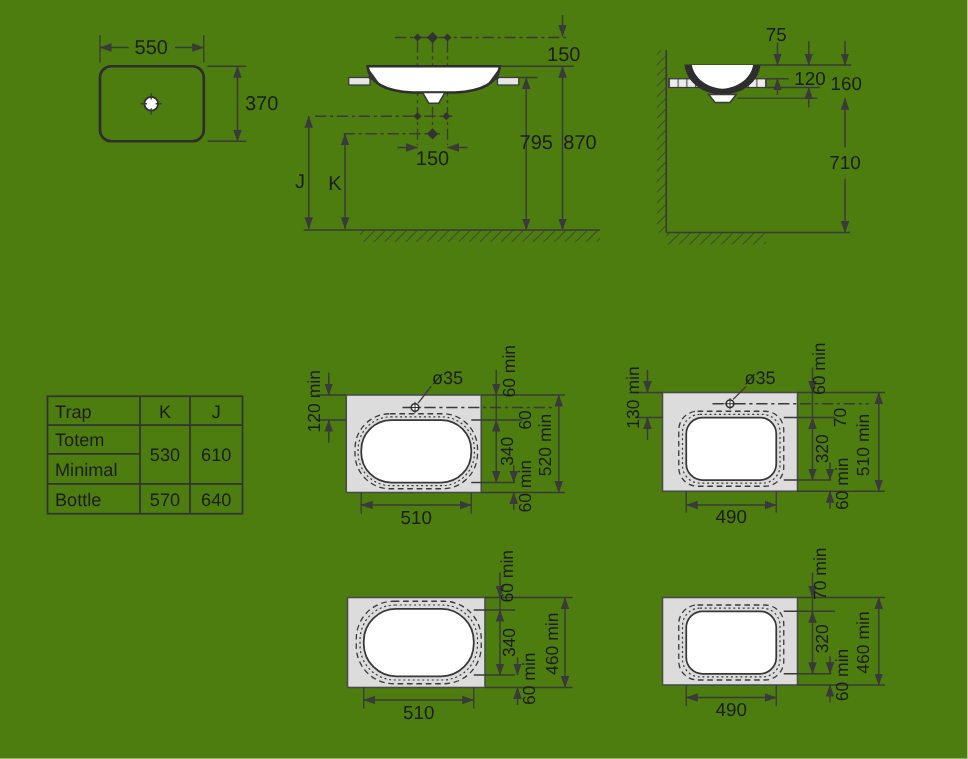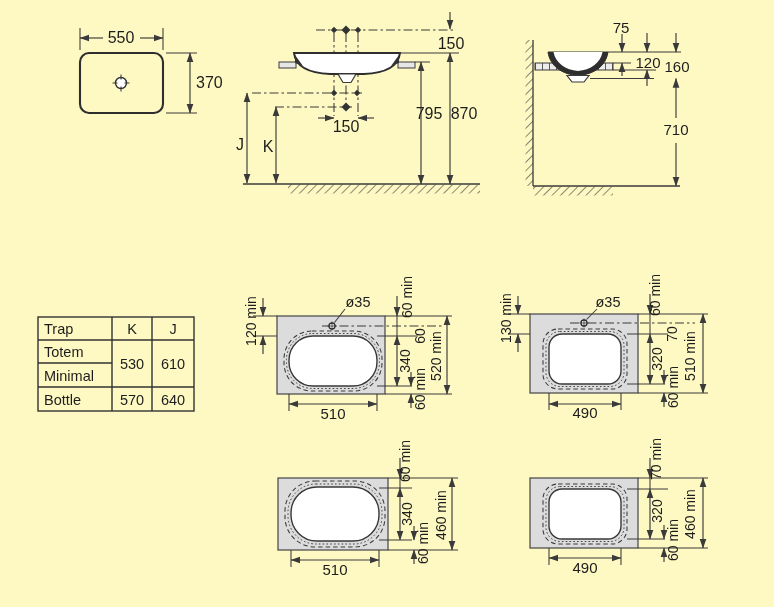--- a/index.html
+++ b/index.html
@@ -1,16 +1,16 @@
 <!DOCTYPE html>
 <html><head>
 <meta charset="utf-8">
 <style>
   html,body{margin:0;padding:0;background:#fff;}
-  .sheet{position:relative;width:774px;height:607px;background:#fef9c3;overflow:hidden;}
+  .sheet{position:relative;width:774px;height:607px;background:#4d7c0f;overflow:hidden;}
   svg{display:block;}
   svg text{font-family:"Liberation Sans","DejaVu Sans",sans-serif;fill:#1d1d1d;}
   .t16{font-size:16px;}
   .t15{font-size:15px;}
   .t14{font-size:14px;}
   .t14b{font-size:14.5px;}
   .ln{stroke:#3a3a3a;stroke-width:1.3;fill:none;}
   .ln2{stroke:#2e2e2e;stroke-width:2.1;fill:none;}
   .thin{stroke:#3a3a3a;stroke-width:1.05;fill:none;}
   .dd{stroke:#3a3a3a;stroke-width:1.05;fill:none;stroke-dasharray:9 3 2.5 3;}

